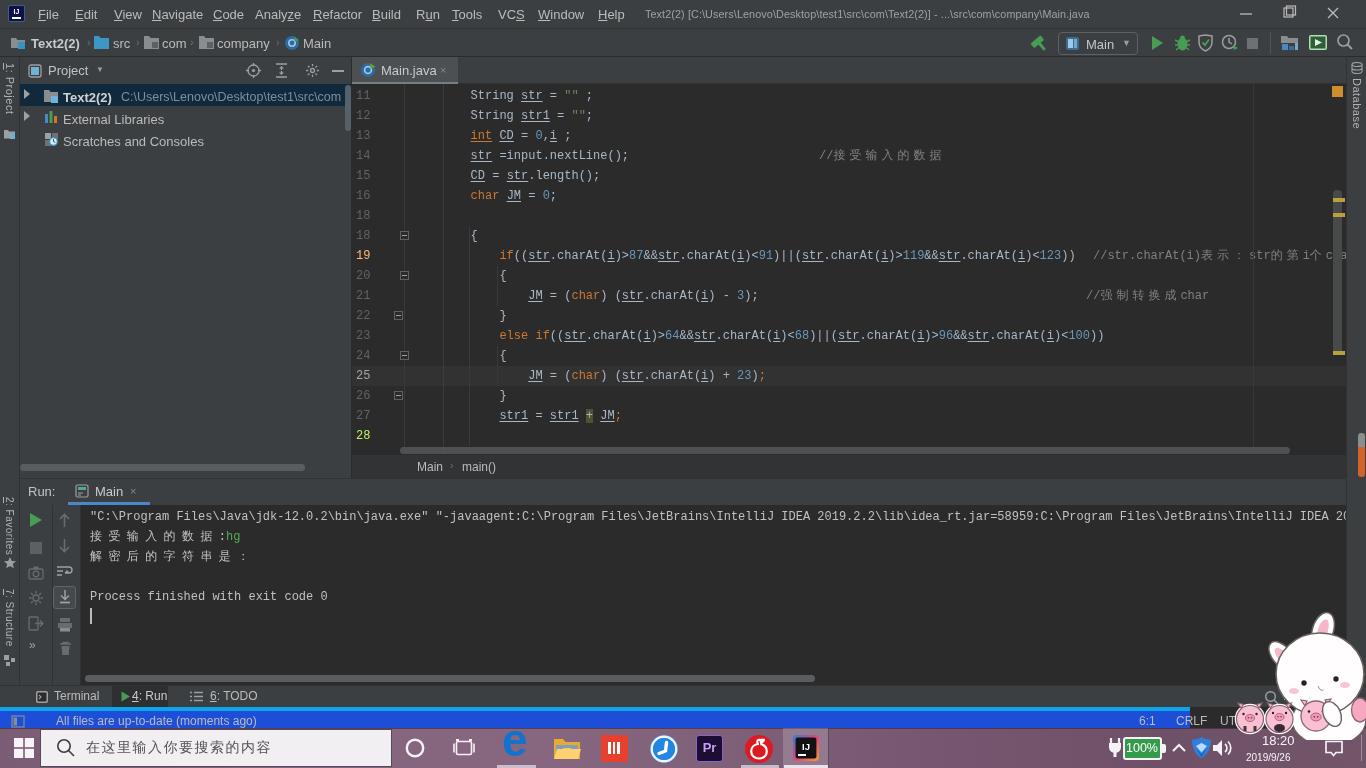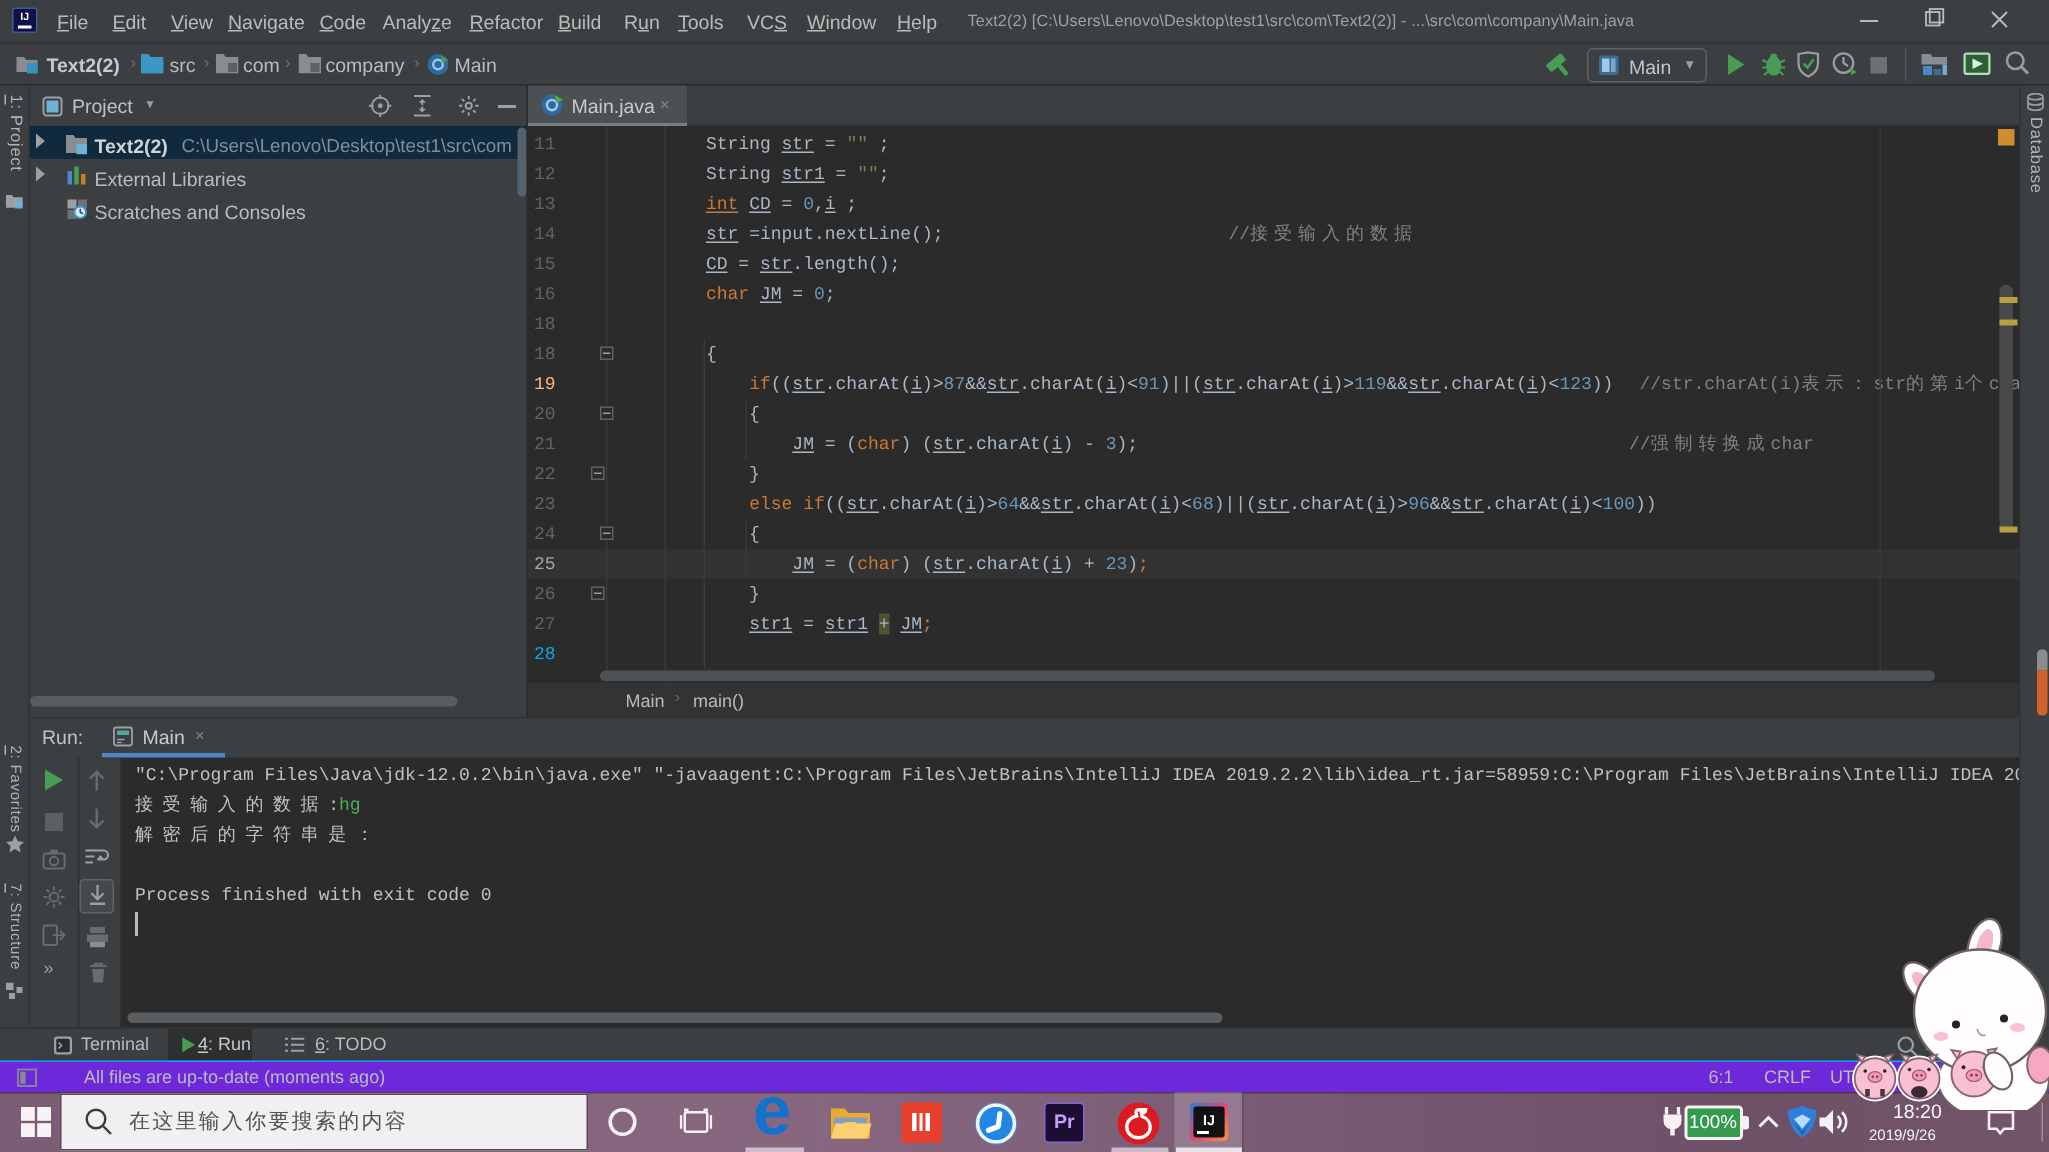--- a/index.html
+++ b/index.html
@@ -234,21 +234,21 @@
   <div class="abs mono" style="left:4px;top:169px;width:26px;color:#606366">18</div>
   <div class="abs mono" style="left:4px;top:189px;width:26px;color:#fdba74">19</div>
   <div class="abs mono" style="left:4px;top:209px;width:26px;color:#606366">20</div>
   <div class="abs mono" style="left:4px;top:229px;width:26px;color:#606366">21</div>
   <div class="abs mono" style="left:4px;top:249px;width:26px;color:#606366">22</div>
   <div class="abs mono" style="left:4px;top:269px;width:26px;color:#606366">23</div>
   <div class="abs mono" style="left:4px;top:289px;width:26px;color:#606366">24</div>
   <div class="abs mono" style="left:4px;top:309px;width:26px;color:#a4a6a8">25</div>
   <div class="abs mono" style="left:4px;top:329px;width:26px;color:#606366">26</div>
   <div class="abs mono" style="left:4px;top:349px;width:26px;color:#606366">27</div>
-  <div class="abs mono" style="left:4px;top:369px;width:26px;color:#0ea5e9">28</div>
+  <div class="abs mono" style="left:4px;top:369px;width:26px;color:#bef264">28</div>
 
   <div class="abs" style="left:48px;top:174px;width:9px;height:9px;border:1px solid #5f6264;background:#2b2b2b">
         <div style="margin:3px 1px;width:5px;height:1px;background:#9da0a2"></div>
       </div>
   <div class="abs" style="left:48px;top:214px;width:9px;height:9px;border:1px solid #5f6264;background:#2b2b2b">
         <div style="margin:3px 1px;width:5px;height:1px;background:#9da0a2"></div>
       </div>
   <div class="abs" style="left:48px;top:294px;width:9px;height:9px;border:1px solid #5f6264;background:#2b2b2b">
         <div style="margin:3px 1px;width:5px;height:1px;background:#9da0a2"></div>
       </div>
@@ -386,21 +386,21 @@
         <path d="M0 1.5 h2 M0 5.5 h2 M0 9.5 h2 M4 1.5 h9 M4 5.5 h9 M4 9.5 h9" stroke="#9da0a2" stroke-width="1.4"></path>
       </svg>
   <div class="abs ui12" style="left:210px;top:3px"><span style="text-decoration:underline">6</span>: TODO</div>
   <svg class="abs" style="left:1264px;top:4px" width="15" height="15" viewBox="0 0 15 15">
         <circle cx="6.5" cy="6.5" r="4.8" fill="none" stroke="#9da0a2" stroke-width="1.4"></circle>
         <line x1="10" y1="10" x2="14" y2="14" stroke="#9da0a2" stroke-width="1.6"></line>
       </svg>
   <div class="abs ui12" style="left:1283px;top:3px">Event Log</div>
 </div>
 
-<div class="abs" id="statusbar" style="left:0;top:707px;width:1366px;height:21px;background:#6d28d9;border-top:1px solid #0ea5e9">
+<div class="abs" id="statusbar" style="left:0;top:707px;width:1190px;height:21px;background:#1d4ed8;border-top:4px solid #0ea5e9">
   <svg class="abs" style="left:11px;top:4px" width="14" height="13" viewBox="0 0 14 13">
         <rect x="1" y="1" width="12" height="11" fill="none" stroke="#8a8d90" stroke-width="1.2"></rect>
         <rect x="2.5" y="2.5" width="3.5" height="8" fill="#8a8d90"></rect>
       </svg>
   <div class="abs ui12" style="left:56px;top:3px">All files are up-to-date (moments ago)</div>
   <div class="abs ui12" style="left:1139px;top:3px">6:1</div>
   <div class="abs ui12" style="left:1176px;top:3px">CRLF</div>
   <div class="abs ui12" style="left:1220px;top:3px">UTF-8</div>
 </div>
 

